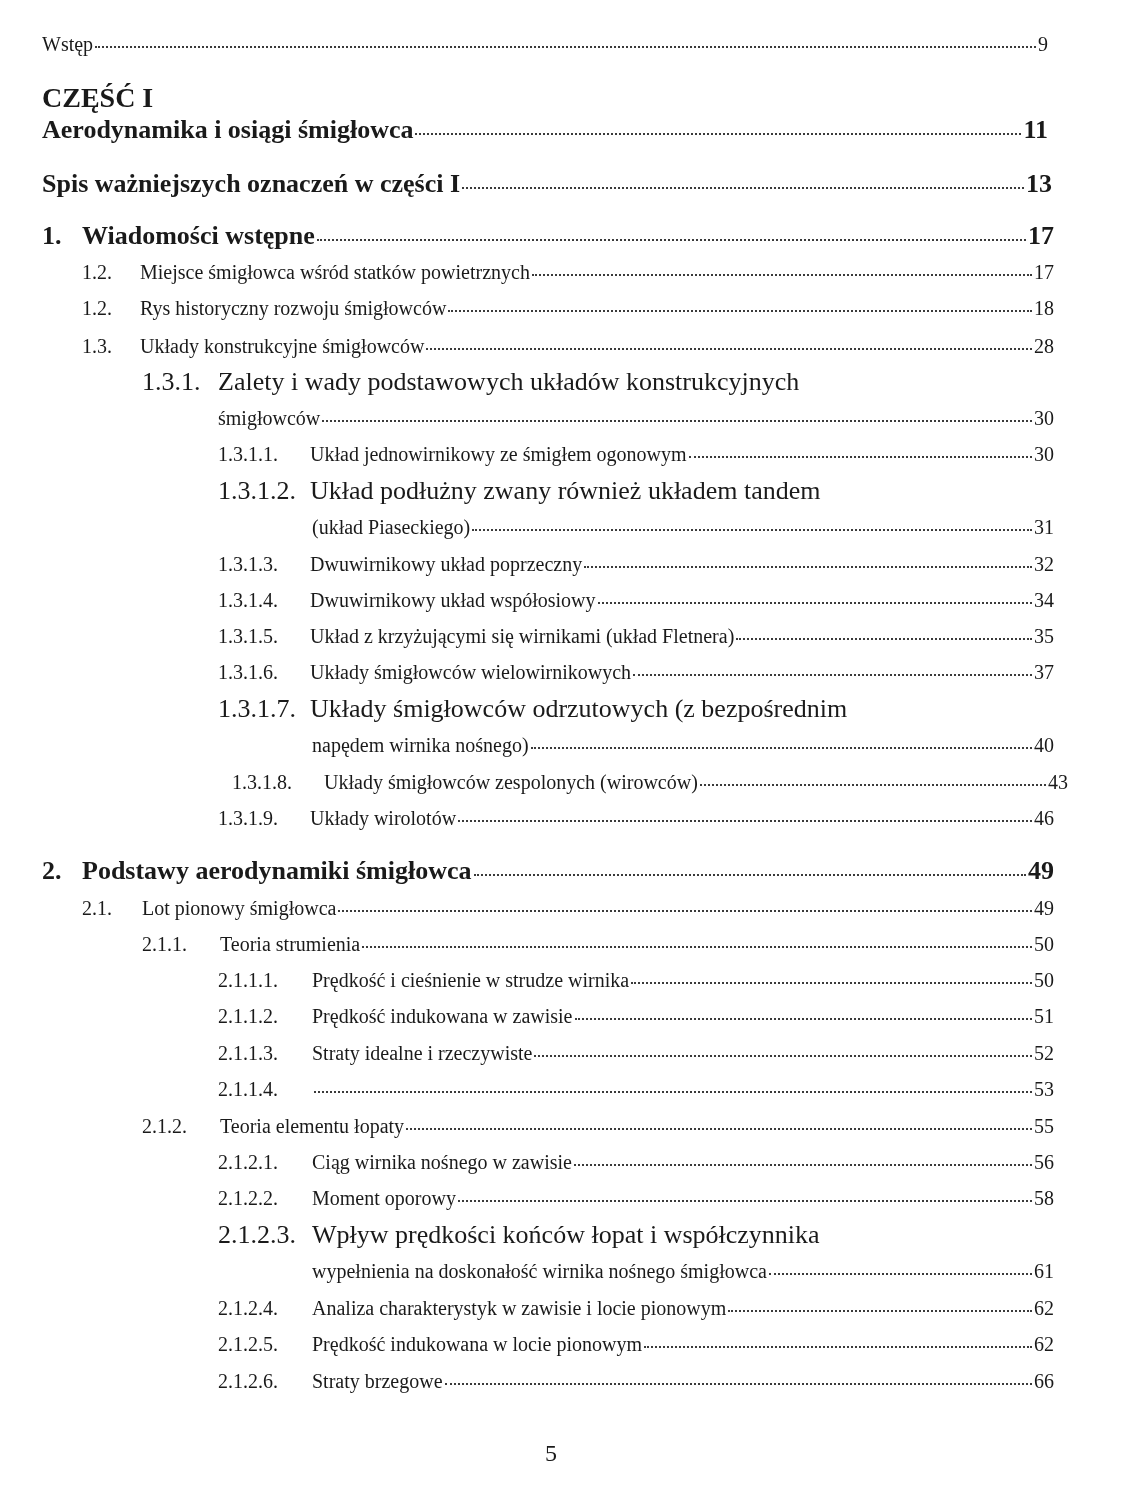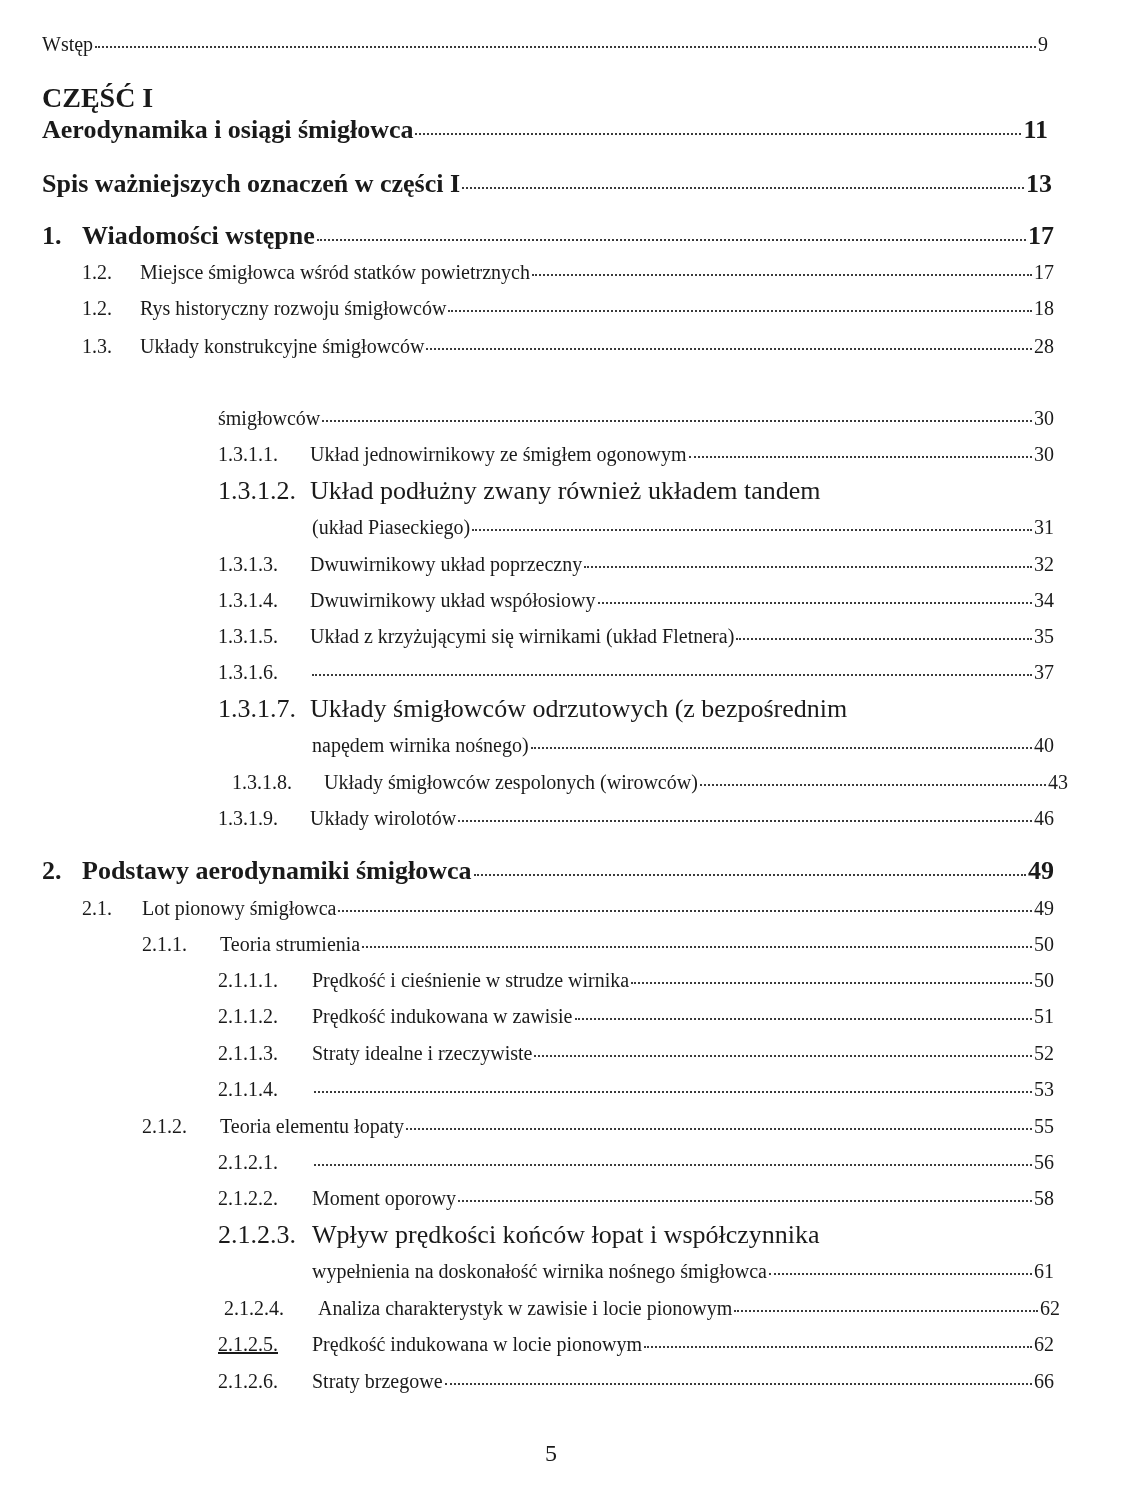--- a/index.html
+++ b/index.html
@@ -72,20 +72,23 @@
     <span class="pg">18</span>
   </div>
 
   <div class="row" style="left:82px; top:330px; width:972px;">
     <span class="num" style="width:58px;">1.3.</span>
     <span class="title">Układy konstrukcyjne śmigłowców</span>
     <span class="leader"></span>
     <span class="pg">28</span>
   </div>
 
+  <div class="plain" style="left:142px; top:366px;">
+    <span class="num" style="display:inline-block; width:76px;">1.3.1.</span><span>Zalety i wady podstawowych układów konstrukcyjnych</span>
+  </div>
   <div class="row" style="left:218px; top:402px; width:836px;">
     <span class="title">śmigłowców</span>
     <span class="leader"></span>
     <span class="pg">30</span>
   </div>
 
   <div class="row" style="left:218px; top:438px; width:836px;">
     <span class="num" style="width:92px;">1.3.1.1.</span>
     <span class="title">Układ jednowirnikowy ze śmigłem ogonowym</span>
     <span class="leader"></span>
@@ -117,20 +120,21 @@
 
   <div class="row" style="left:218px; top:620px; width:836px;">
     <span class="num" style="width:92px;">1.3.1.5.</span>
     <span class="title">Układ z krzyżującymi się wirnikami (układ Fletnera)</span>
     <span class="leader"></span>
     <span class="pg">35</span>
   </div>
 
   <div class="row" style="left:218px; top:656px; width:836px;">
     <span class="num" style="width:92px;">1.3.1.6.</span>
+    <span class="title">Układy śmigłowców wielowirnikowych</span>
     <span class="leader"></span>
     <span class="pg">37</span>
   </div>
 
   <div class="plain" style="left:218px; top:693px;">
     <span class="num" style="display:inline-block; width:92px;">1.3.1.7.</span><span>Układy śmigłowców odrzutowych (z bezpośrednim</span>
   </div>
   <div class="row" style="left:312px; top:729px; width:742px;">
     <span class="title">napędem wirnika nośnego)</span>
     <span class="leader"></span>
@@ -201,49 +205,50 @@
 
   <div class="row" style="left:142px; top:1110px; width:912px;">
     <span class="num" style="width:78px;">2.1.2.</span>
     <span class="title">Teoria elementu łopaty</span>
     <span class="leader"></span>
     <span class="pg">55</span>
   </div>
 
   <div class="row" style="left:218px; top:1146px; width:836px;">
     <span class="num" style="width:94px;">2.1.2.1.</span>
+    <span class="title">Ciąg wirnika nośnego w zawisie</span>
     <span class="leader"></span>
     <span class="pg">56</span>
   </div>
 
   <div class="row" style="left:218px; top:1182px; width:836px;">
     <span class="num" style="width:94px;">2.1.2.2.</span>
     <span class="title">Moment oporowy</span>
     <span class="leader"></span>
     <span class="pg">58</span>
   </div>
 
   <div class="plain" style="left:218px; top:1219px;">
     <span class="num" style="display:inline-block; width:94px;">2.1.2.3.</span><span>Wpływ prędkości końców łopat i współczynnika</span>
   </div>
   <div class="row" style="left:312px; top:1255px; width:742px;font-family:Liberation Serif, serif;">
     <span class="title">wypełnienia na doskonałość wirnika nośnego śmigłowca</span>
     <span class="leader"></span>
     <span class="pg">61</span>
   </div>
 
-  <div class="row" style="left:218px; top:1292px; width:836px;margin-left:6px;">
+  <div class="row" style="left:218px; top:1292px; width:836px;">
     <span class="num" style="width:94px;">2.1.2.4.</span>
     <span class="title">Analiza charakterystyk w zawisie i locie pionowym</span>
     <span class="leader"></span>
     <span class="pg">62</span>
   </div>
 
   <div class="row" style="left:218px; top:1328px; width:836px;">
-    <span class="num" style="width:94px;text-decoration:underline;">2.1.2.5.</span>
+    <span class="num" style="width:94px;">2.1.2.5.</span>
     <span class="title">Prędkość indukowana w locie pionowym</span>
     <span class="leader"></span>
     <span class="pg">62</span>
   </div>
 
   <div class="row" style="left:218px; top:1365px; width:836px;">
     <span class="num" style="width:94px;">2.1.2.6.</span>
     <span class="title">Straty brzegowe</span>
     <span class="leader"></span>
     <span class="pg">66</span>

